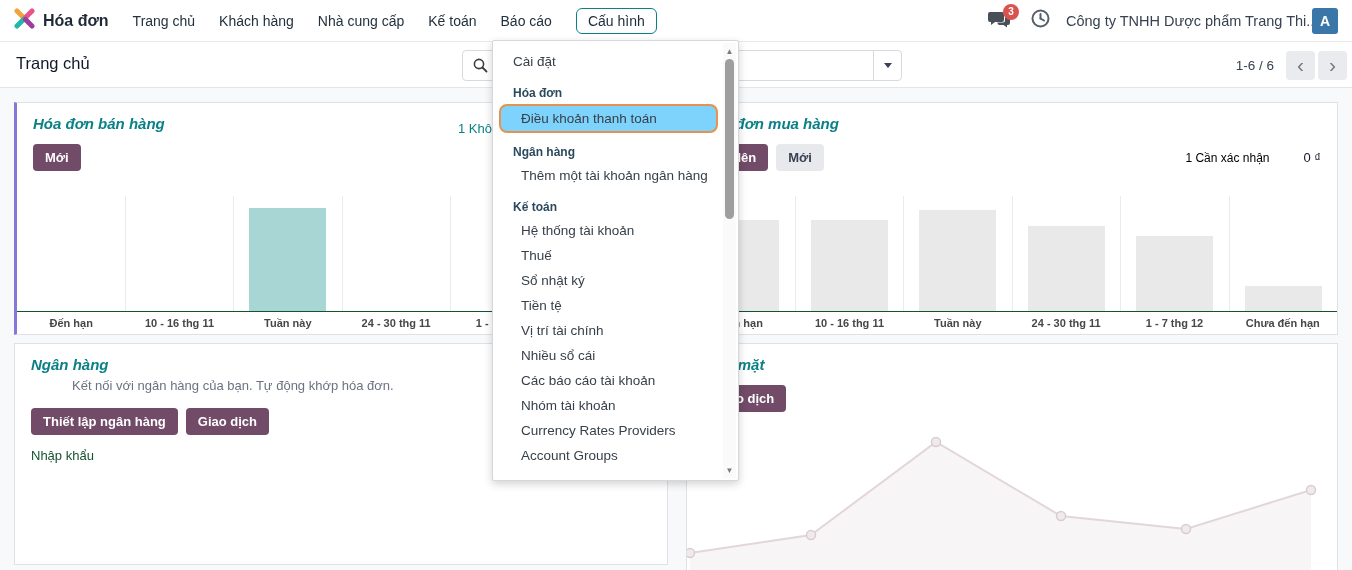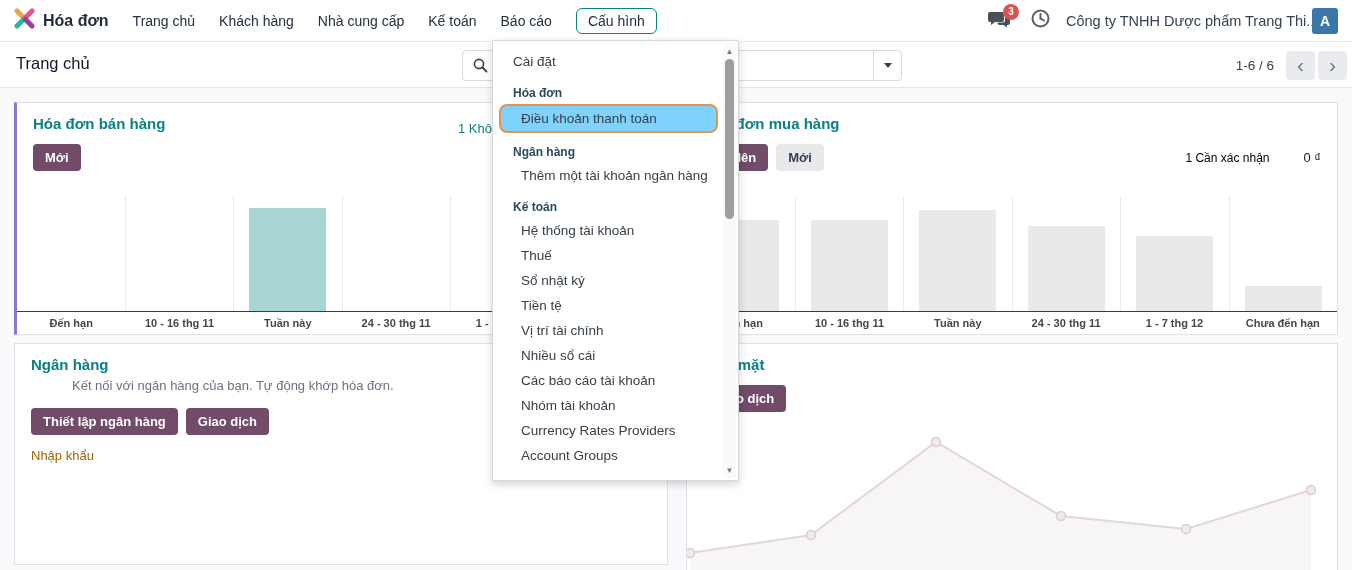--- a/index.html
+++ b/index.html
@@ -39,32 +39,32 @@
   .pager-btns { display:flex; gap:3px; }
   .pager-btn { width:29px; height:29px; background:#e9ebee; border-radius:4px; display:flex;
                align-items:center; justify-content:center; color:#6f7882; font-size:21px; cursor:pointer; line-height:1; padding-bottom:3px;}
 
   
   .content { position:absolute; top:89px; left:0; right:0; bottom:0; padding:13px 14px 0; }
   .grid { display:grid; grid-template-columns:654px 652px; grid-template-rows:233px auto; gap:8px 18px; }
   .card { background:#fff; border:1px solid #dfe1e5; position:relative; overflow:hidden; }
   .card.focused { border-left:3px solid #8578d9; }
   .card-head { padding:12px 16px 0; position:relative; }
-  .card-title { font-size:15px; font-weight:700; color:#0b8185; }
+  .card-title { font-size:15px; font-weight:700; color:#0b8185;font-style:italic; }
   .btn-row { display:flex; align-items:center; margin-top:12px; gap:8px; }
   .btn-primary { background:#714b67; color:#fff; font-size:13px; font-weight:700;
                  border:none; border-radius:4px; padding:6px 12px; cursor:pointer; }
   .btn-secondary { background:#e7e9ed; color:#374151; font-size:13px; font-weight:700;
                    border:none; border-radius:4px; padding:6px 12px; cursor:pointer; }
   .status-frag { position:absolute; left:441px; top:18px; font-size:13px; color:#0b8185; white-space:nowrap; cursor:pointer; }
   .status-right { margin-left:auto; display:flex; align-items:center; gap:34px; }
   .status-link { font-size:12px; color:#000000; cursor:pointer; white-space:nowrap; }
   .status-amount { font-size:13px; color:#111827; white-space:nowrap; }
   .card-sub { font-size:13px; color:#6b7280; margin-top:5px;margin-left:41px; }
-  .link { font-size:13px; color:#a16207; margin-top:13px; display:inline-block; cursor:pointer;text-align:right; }
+  .link { font-size:13px; color:#14532d; margin-top:13px; display:inline-block; cursor:pointer;text-align:right; }
 
   
   .bar-chart { position:absolute; left:0; right:0; bottom:0; }
   .bar-area { display:flex; height:115px; align-items:flex-end; }
   .bar-slot { flex:1; height:100%; display:flex; align-items:flex-end; justify-content:center; }
   .bar-slot + .bar-slot { border-left:1px solid #ebebeb; }
   .bar { width:72%; }
   .label-row { display:flex; border-top:1px solid #14532d; height:23px; align-items:center; }
   .label-cell { flex:1; text-align:center; font-size:11px; font-weight:700; color:#474747; white-space:nowrap; overflow:hidden; }
 

